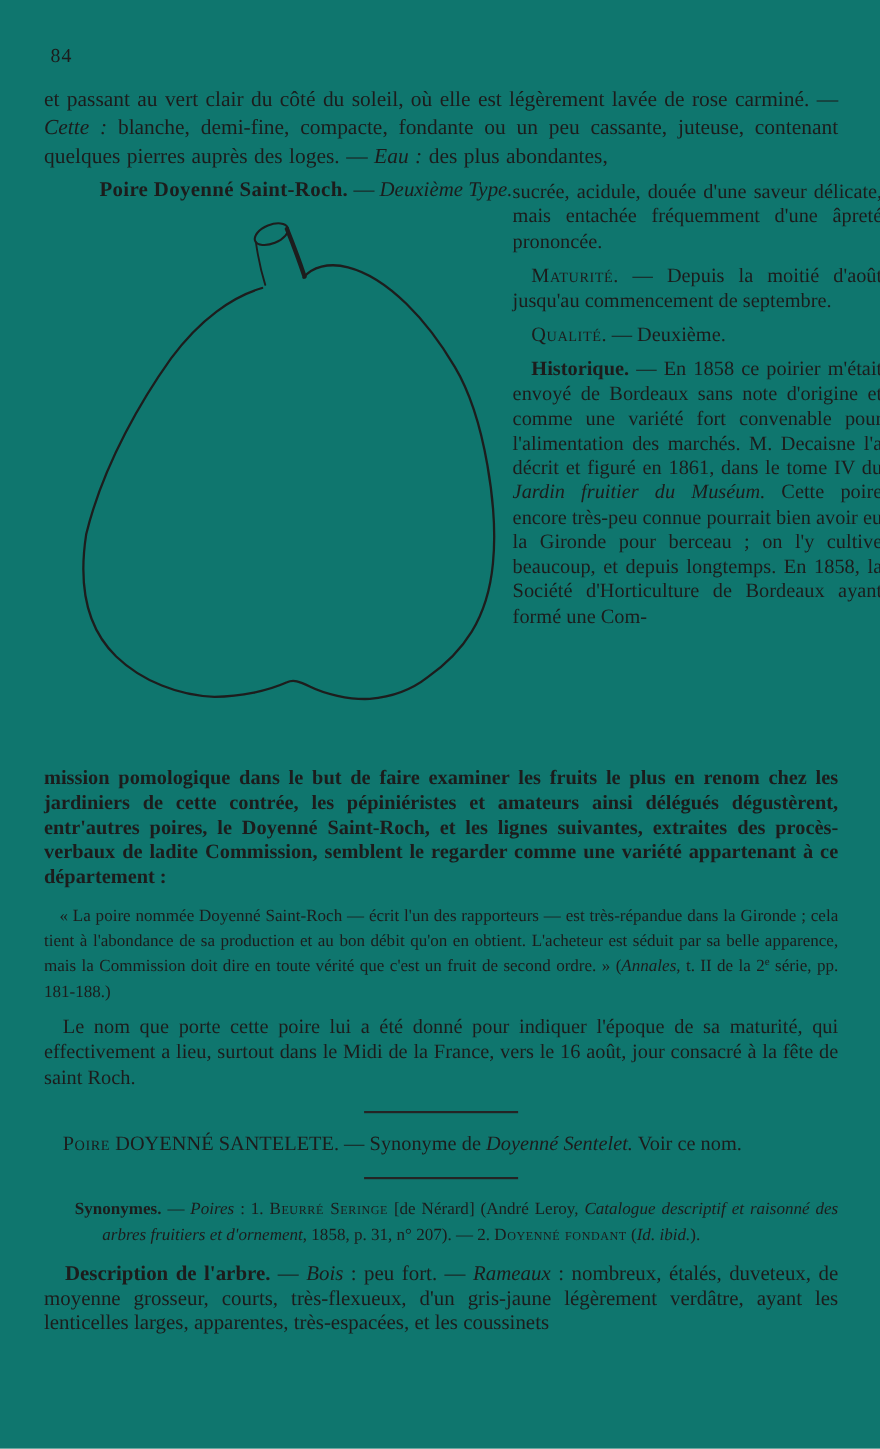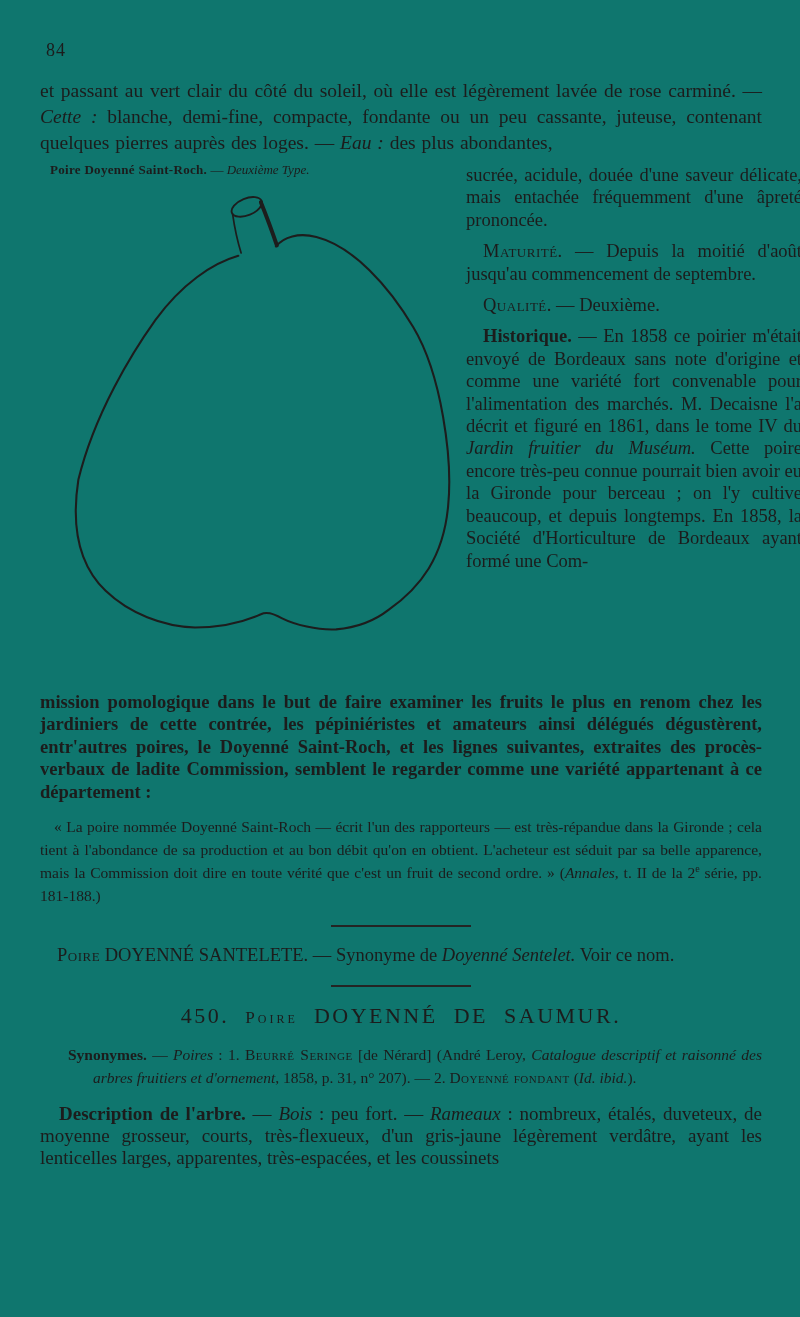--- a/index.html
+++ b/index.html
@@ -29,21 +29,21 @@
   .sp{margin-top:9px;}
   .sp2{margin-top:10px;}
   .seg-it{font-style:italic;}
   .seg-b{font-weight:bold;}
   .seg-sc{font-variant:small-caps;letter-spacing:0.5px;}
   .seg-sup{vertical-align:super;font-size:0.65em;line-height:0;}
   .seg-scm{font-variant:small-caps;font-size:0.78em;letter-spacing:3px;}
   
   .figrow{display:flex;align-items:flex-start;margin-top:6px;}
   .fig{margin:0;width:426px;flex:0 0 426px;}
-  .caption{font-size:13px;text-align:left;padding-left:10px;margin-bottom:2px;white-space:nowrap;}
+  .caption{font-size:19px;text-align:right;padding-left:10px;margin-bottom:2px;white-space:nowrap;}
   .caption .seg-b{letter-spacing:0.3px;}
   .pearsvg{display:block;margin-left:12px;}
   .rcol{width:336px;flex:0 0 336px;padding-top:2px;}
   
   .rule{width:140px;border:0;border-top:2.5px solid #242424;margin:18px auto 16px auto;}
   
   .heading{margin:16px 0 14px 0;text-align:center;font-size:22px;font-weight:normal;letter-spacing:2.5px;word-spacing:8px;}
   .santelete{font-size:18.5px;line-height:24px;text-indent:17px;}
   .hang{padding-left:25px;text-indent:-25px;margin-top:12px;margin-left:28px;}
   .desc{margin-top:14px;font-size:19px;line-height:22px;text-indent:19px;}
@@ -92,26 +92,26 @@
       <p class="bodytx just ind sp"><span class="seg-sc">Maturité</span><span>. — Depuis la moitié d'août jusqu'au commencement de septembre.</span></p>
       <p class="bodytx just ind sp"><span class="seg-sc">Qualité</span><span>. — Deuxième.</span></p>
       <p class="bodytx just ind sp"><span class="seg-b">Historique.</span><span> — En 1858 ce poirier m'était envoyé de Bordeaux sans note d'origine et comme une variété fort convenable pour l'alimentation des marchés. M. Decaisne l'a décrit et figuré en 1861, dans le tome IV du </span><span class="seg-it">Jardin fruitier du Muséum.</span><span> Cette poire encore très-peu connue pourrait bien avoir eu la Gironde pour berceau ; on l'y cultive beaucoup, et depuis longtemps. En 1858, la Société d'Horticulture de Bordeaux ayant formé une Com-</span></p>
     </div>
   </div>
 
   <p class="bodytx just commission"><span>mission pomologique dans le but de faire examiner les fruits le plus en renom chez les jardiniers de cette contrée, les pépiniéristes et amateurs ainsi délégués dégustèrent, entr'autres poires, le Doyenné Saint-Roch, et les lignes suivantes, extraites des procès-verbaux de ladite Commission, semblent le regarder comme une variété appartenant à ce département :</span></p>
 
   <p class="smalltx just quote"><span>« La poire nommée Doyenné Saint-Roch — écrit l'un des rapporteurs — est très-répandue dans la Gironde ; cela tient à l'abondance de sa production et au bon débit qu'on en obtient. L'acheteur est séduit par sa belle apparence, mais la Commission doit dire en toute vérité que c'est un fruit de second ordre. » (</span><span class="seg-it">Annales</span><span>, t. II de la 2</span><span class="seg-sup">e</span><span> série, pp. 181-188.)</span></p>
 
+  <p class="lenom just ind sp2"><span>Le nom que porte cette poire lui a été donné pour indiquer l'époque de sa maturité, qui effectivement a lieu, surtout dans le Midi de la France, vers le 16 août, jour consacré à la fête de saint Roch.</span></p>
 
   <hr class="rule">
 
   <p class="santelete"><span class="seg-sc">Poire</span><span> DOYENNÉ SANTELETE. — Synonyme de </span><span class="seg-it">Doyenné Sentelet.</span><span> Voir ce nom.</span></p>
 
   <hr class="rule">
 
-  <h2 class="heading"><span>450. </span><span class="seg-scm">Poire</span><span> DOYENNÉ DE SAUMUR.</span></h2>
 
   <p class="smalltx just hang"><span class="seg-b">Synonymes.</span><span> — </span><span class="seg-it">Poires</span><span> : 1. </span><span class="seg-sc">Beurré Seringe</span><span> [de Nérard] (André Leroy, </span><span class="seg-it">Catalogue descriptif et raisonné des arbres fruitiers et d'ornement</span><span>, 1858, p. 31, n° 207). — 2. </span><span class="seg-sc">Doyenné fondant</span><span> (</span><span class="seg-it">Id. ibid.</span><span>).</span></p>
 
   <p class="desc just"><span class="seg-b">Description de l'arbre.</span><span> — </span><span class="seg-it">Bois</span><span> : peu fort. — </span><span class="seg-it">Rameaux</span><span> : nombreux, étalés, duveteux, de moyenne grosseur, courts, très-flexueux, d'un gris-jaune légèrement verdâtre, ayant les lenticelles larges, apparentes, très-espacées, et les coussinets</span></p>
 
 </div>
 
 </body></html>

